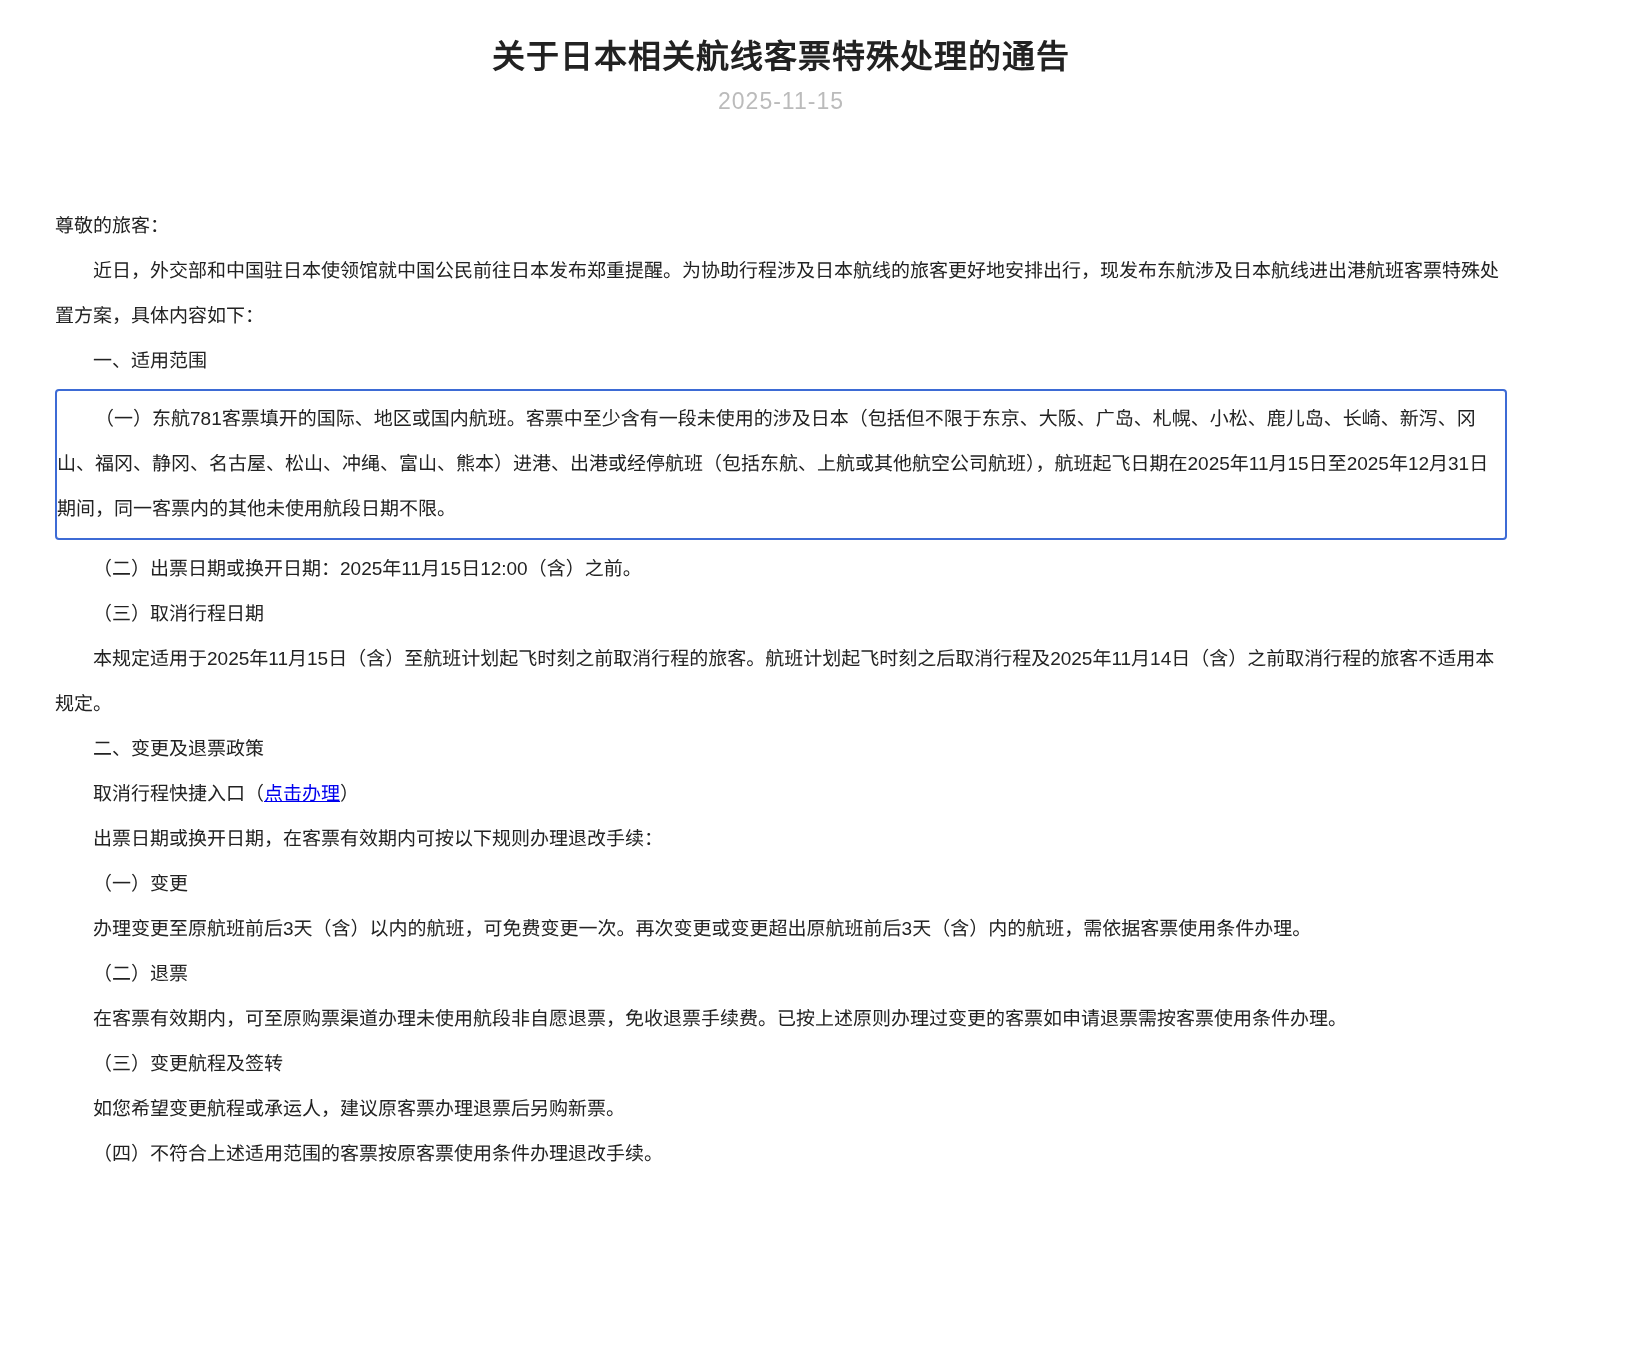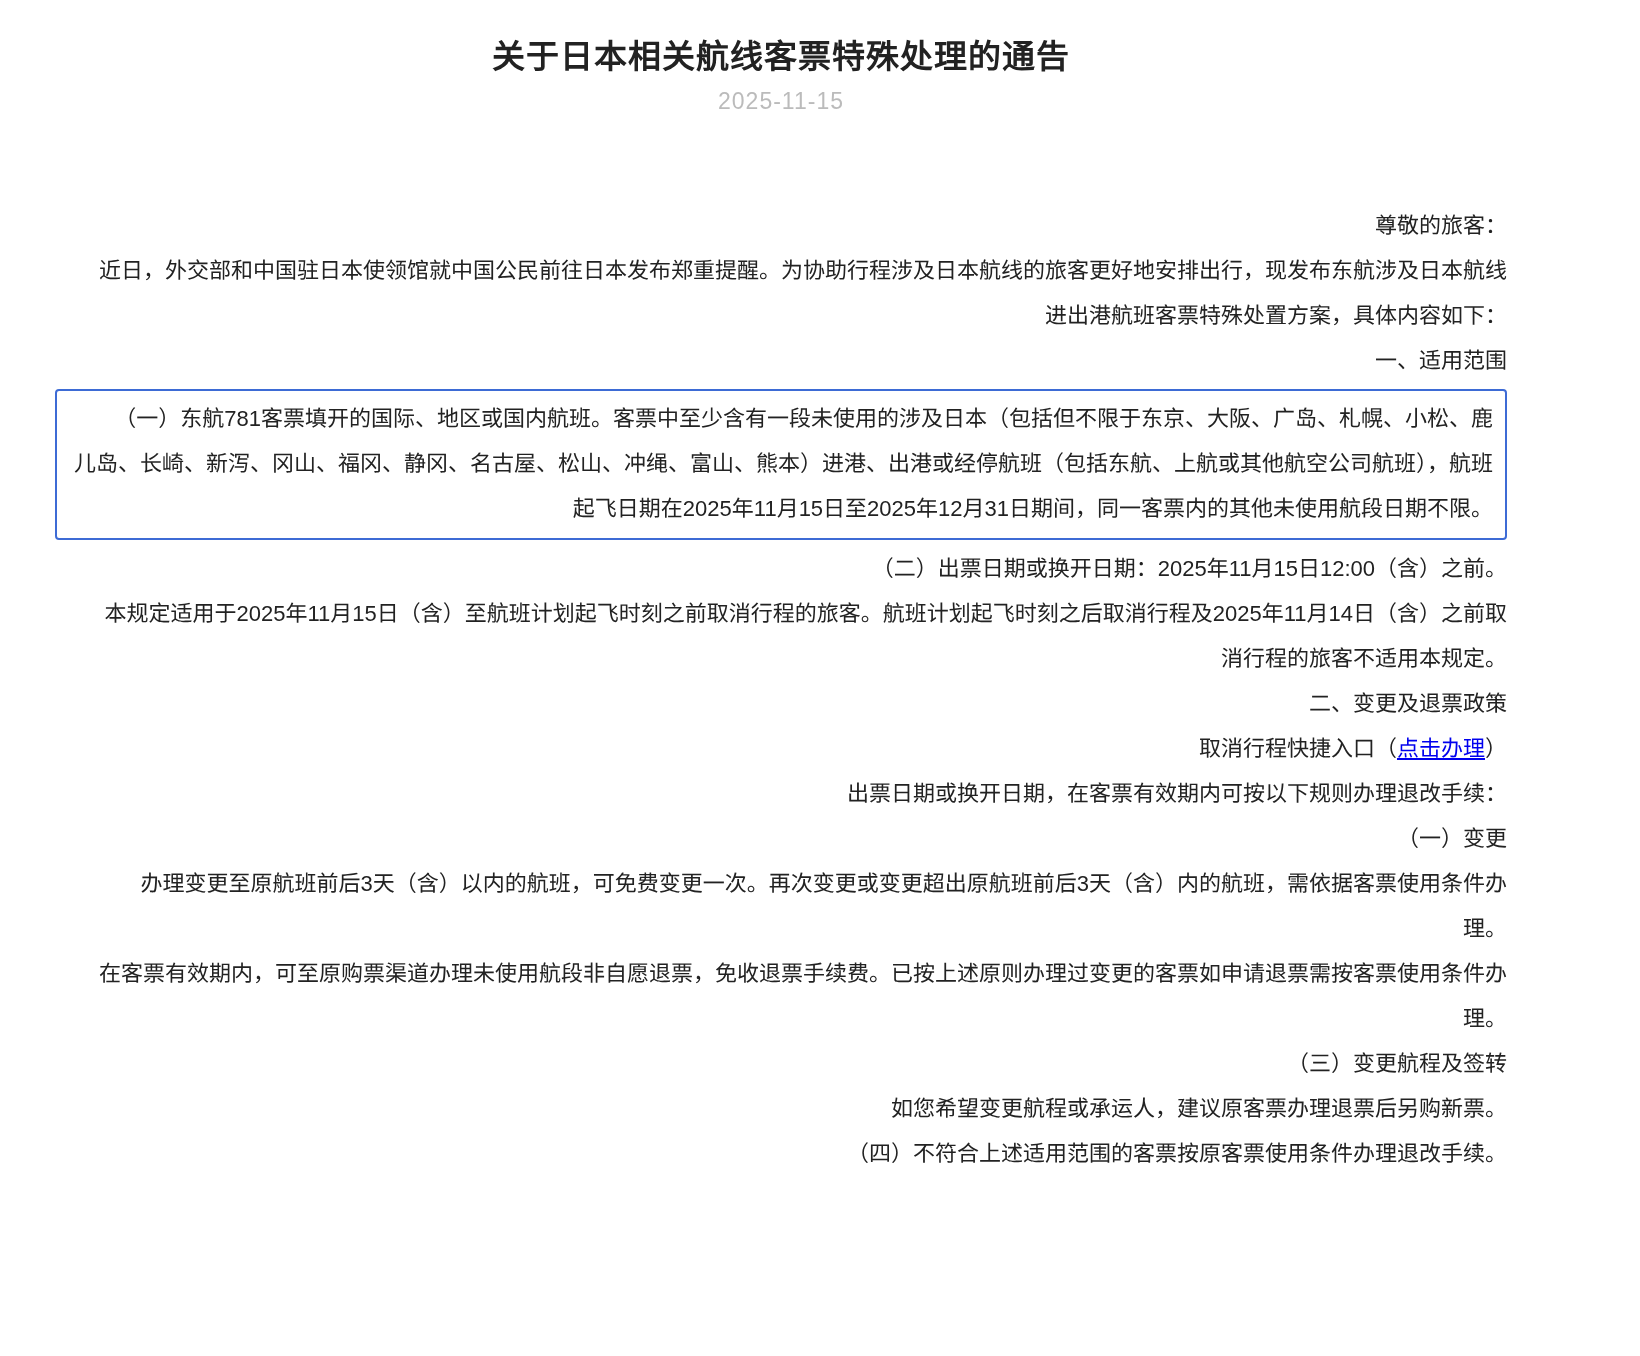--- a/index.html
+++ b/index.html
@@ -34,24 +34,23 @@
     letter-spacing: 1px;
   }
   .date {
     text-align: center;
     font-size: 23px;
     color: var(--date);
     letter-spacing: 1px;
     margin-bottom: 88px;
   }
   .content {
-    font-size: 22px;
+    font-size: 19px;
     line-height: 45px;
     color: var(--text);
-    text-align: right;
   }
   .content p {
     margin: 0;
     text-indent: 2em;
   }
   .content p.no-indent {
     text-indent: 0;
   }
   .content p.boxed {
     border: 2px solid var(--box-border);
@@ -71,25 +70,27 @@
 <div class="page">
   <div class="container">
     <h1 class="title">关于日本相关航线客票特殊处理的通告</h1>
     <div class="date">2025-11-15</div>
     <div class="content">
         <p class="no-indent">尊敬的旅客：</p>
         <p>近日，外交部和中国驻日本使领馆就中国公民前往日本发布郑重提醒。为协助行程涉及日本航线的旅客更好地安排出行，现发布东航涉及日本航线进出港航班客票特殊处置方案，具体内容如下：</p>
         <p>一、适用范围</p>
         <p class="boxed">（一）东航781客票填开的国际、地区或国内航班。客票中至少含有一段未使用的涉及日本（包括但不限于东京、大阪、广岛、札幌、小松、鹿儿岛、长崎、新泻、冈山、福冈、静冈、名古屋、松山、冲绳、富山、熊本）进港、出港或经停航班（包括东航、上航或其他航空公司航班），航班起飞日期在2025年11月15日至2025年12月31日期间，同一客票内的其他未使用航段日期不限。</p>
         <p>（二）出票日期或换开日期：2025年11月15日12:00（含）之前。</p>
+        <p>（三）取消行程日期</p>
         <p>本规定适用于2025年11月15日（含）至航班计划起飞时刻之前取消行程的旅客。航班计划起飞时刻之后取消行程及2025年11月14日（含）之前取消行程的旅客不适用本规定。</p>
         <p>二、变更及退票政策</p>
         <p><span>取消行程快捷入口（</span><a class="link" href="#">点击办理</a><span>）</span></p>
         <p>出票日期或换开日期，在客票有效期内可按以下规则办理退改手续：</p>
         <p>（一）变更</p>
         <p>办理变更至原航班前后3天（含）以内的航班，可免费变更一次。再次变更或变更超出原航班前后3天（含）内的航班，需依据客票使用条件办理。</p>
+        <p>（二）退票</p>
         <p>在客票有效期内，可至原购票渠道办理未使用航段非自愿退票，免收退票手续费。已按上述原则办理过变更的客票如申请退票需按客票使用条件办理。</p>
         <p>（三）变更航程及签转</p>
         <p>如您希望变更航程或承运人，建议原客票办理退票后另购新票。</p>
         <p>（四）不符合上述适用范围的客票按原客票使用条件办理退改手续。</p>
       </div>
   </div>
 </div>
 
 </body></html>

